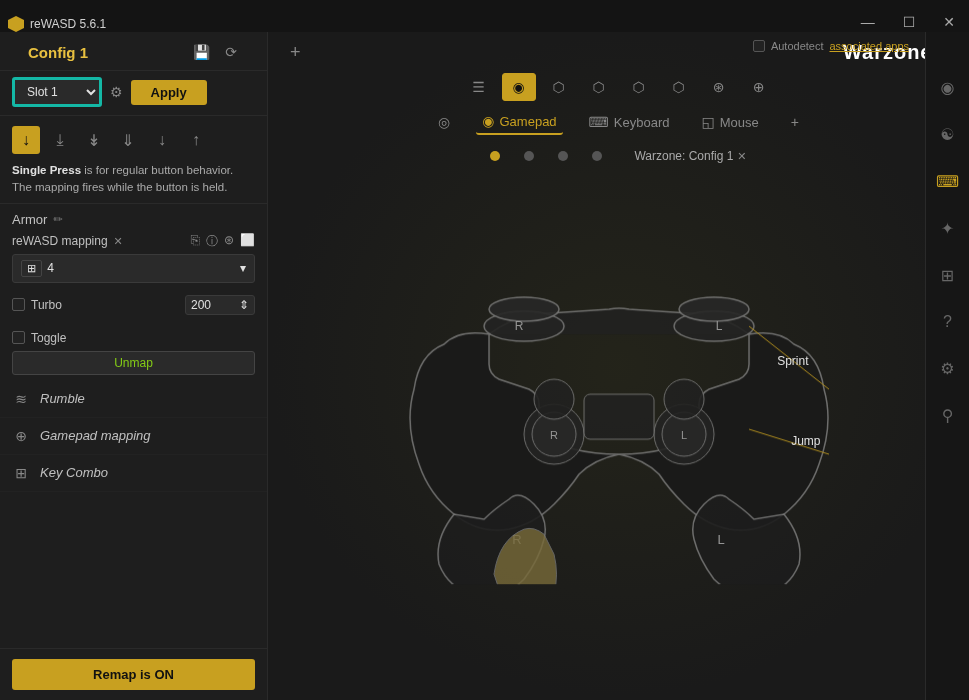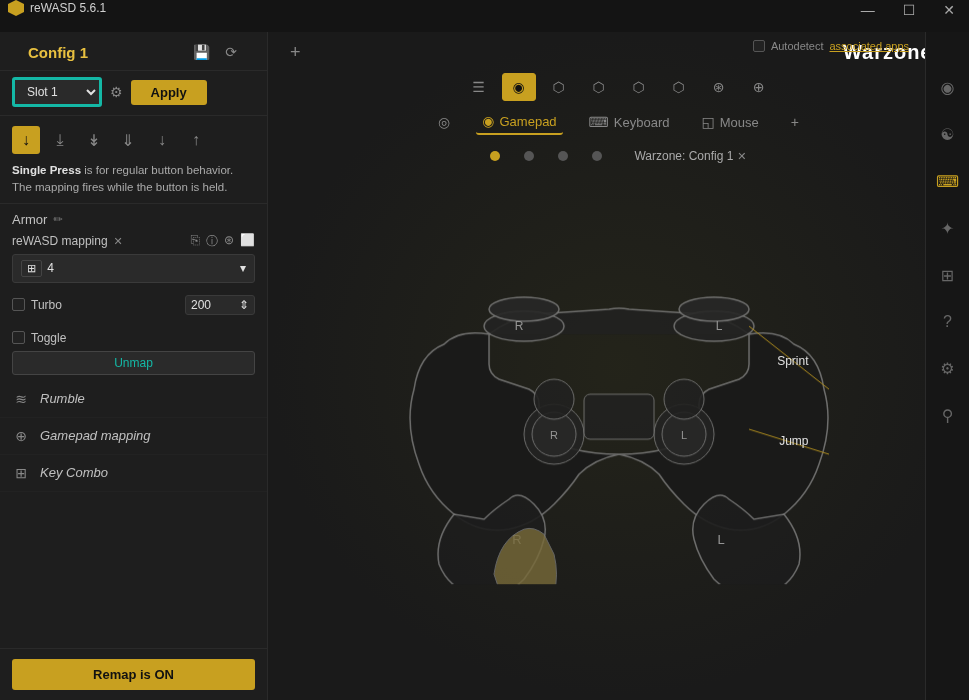--- a/index.html
+++ b/index.html
@@ -12,21 +12,21 @@
       font-size: 13px;
       overflow: hidden;
       position: relative;
     }
 
     
     .titlebar {
       height: 32px;
       background: #141414;
       display: flex;
-      align-items: flex-start;
+      align-items: flex-end;
       justify-content: space-between;
       padding: 0 8px;
       position: relative;
       z-index: 100;
     }
     .titlebar-left {
       display: flex;
       align-items: center;
       gap: 6px;
     }
@@ -276,21 +276,21 @@
       padding: 2px 5px;
       border-radius: 3px;
       font-size: 12px;
       display: flex;
       align-items: center;
       justify-content: space-between;
     }
     .unmap-btn {
       background: #2a2a2a;
       border: 1px solid #444;
-      color: #14b8a6;
+      color: #84cc16;
       padding: 4px 20px;
       border-radius: 3px;
       cursor: pointer;
       font-size: 12px;
       margin: 2px 12px 6px;
     }
 
     
     .sidebar-menu {
       flex: 1;
@@ -456,21 +456,21 @@
     }
 
     
     .ctrl-label {
       position: absolute;
       color: #e0e0e0;
       font-size: 12px;
       white-space: nowrap;
     }
     .ctrl-label.sprint { right: 60px; top: 110px; }
-    .ctrl-label.jump { right: 60px; top: 190px; }
+    .ctrl-label.jump { right: 48px; top: 190px; }
 
     
     .right-icons {
       position: absolute;
       right: 0;
       top: 0;
       bottom: 0;
       width: 44px;
       background: #161616;
       border-left: 1px solid #2a2a2a;

